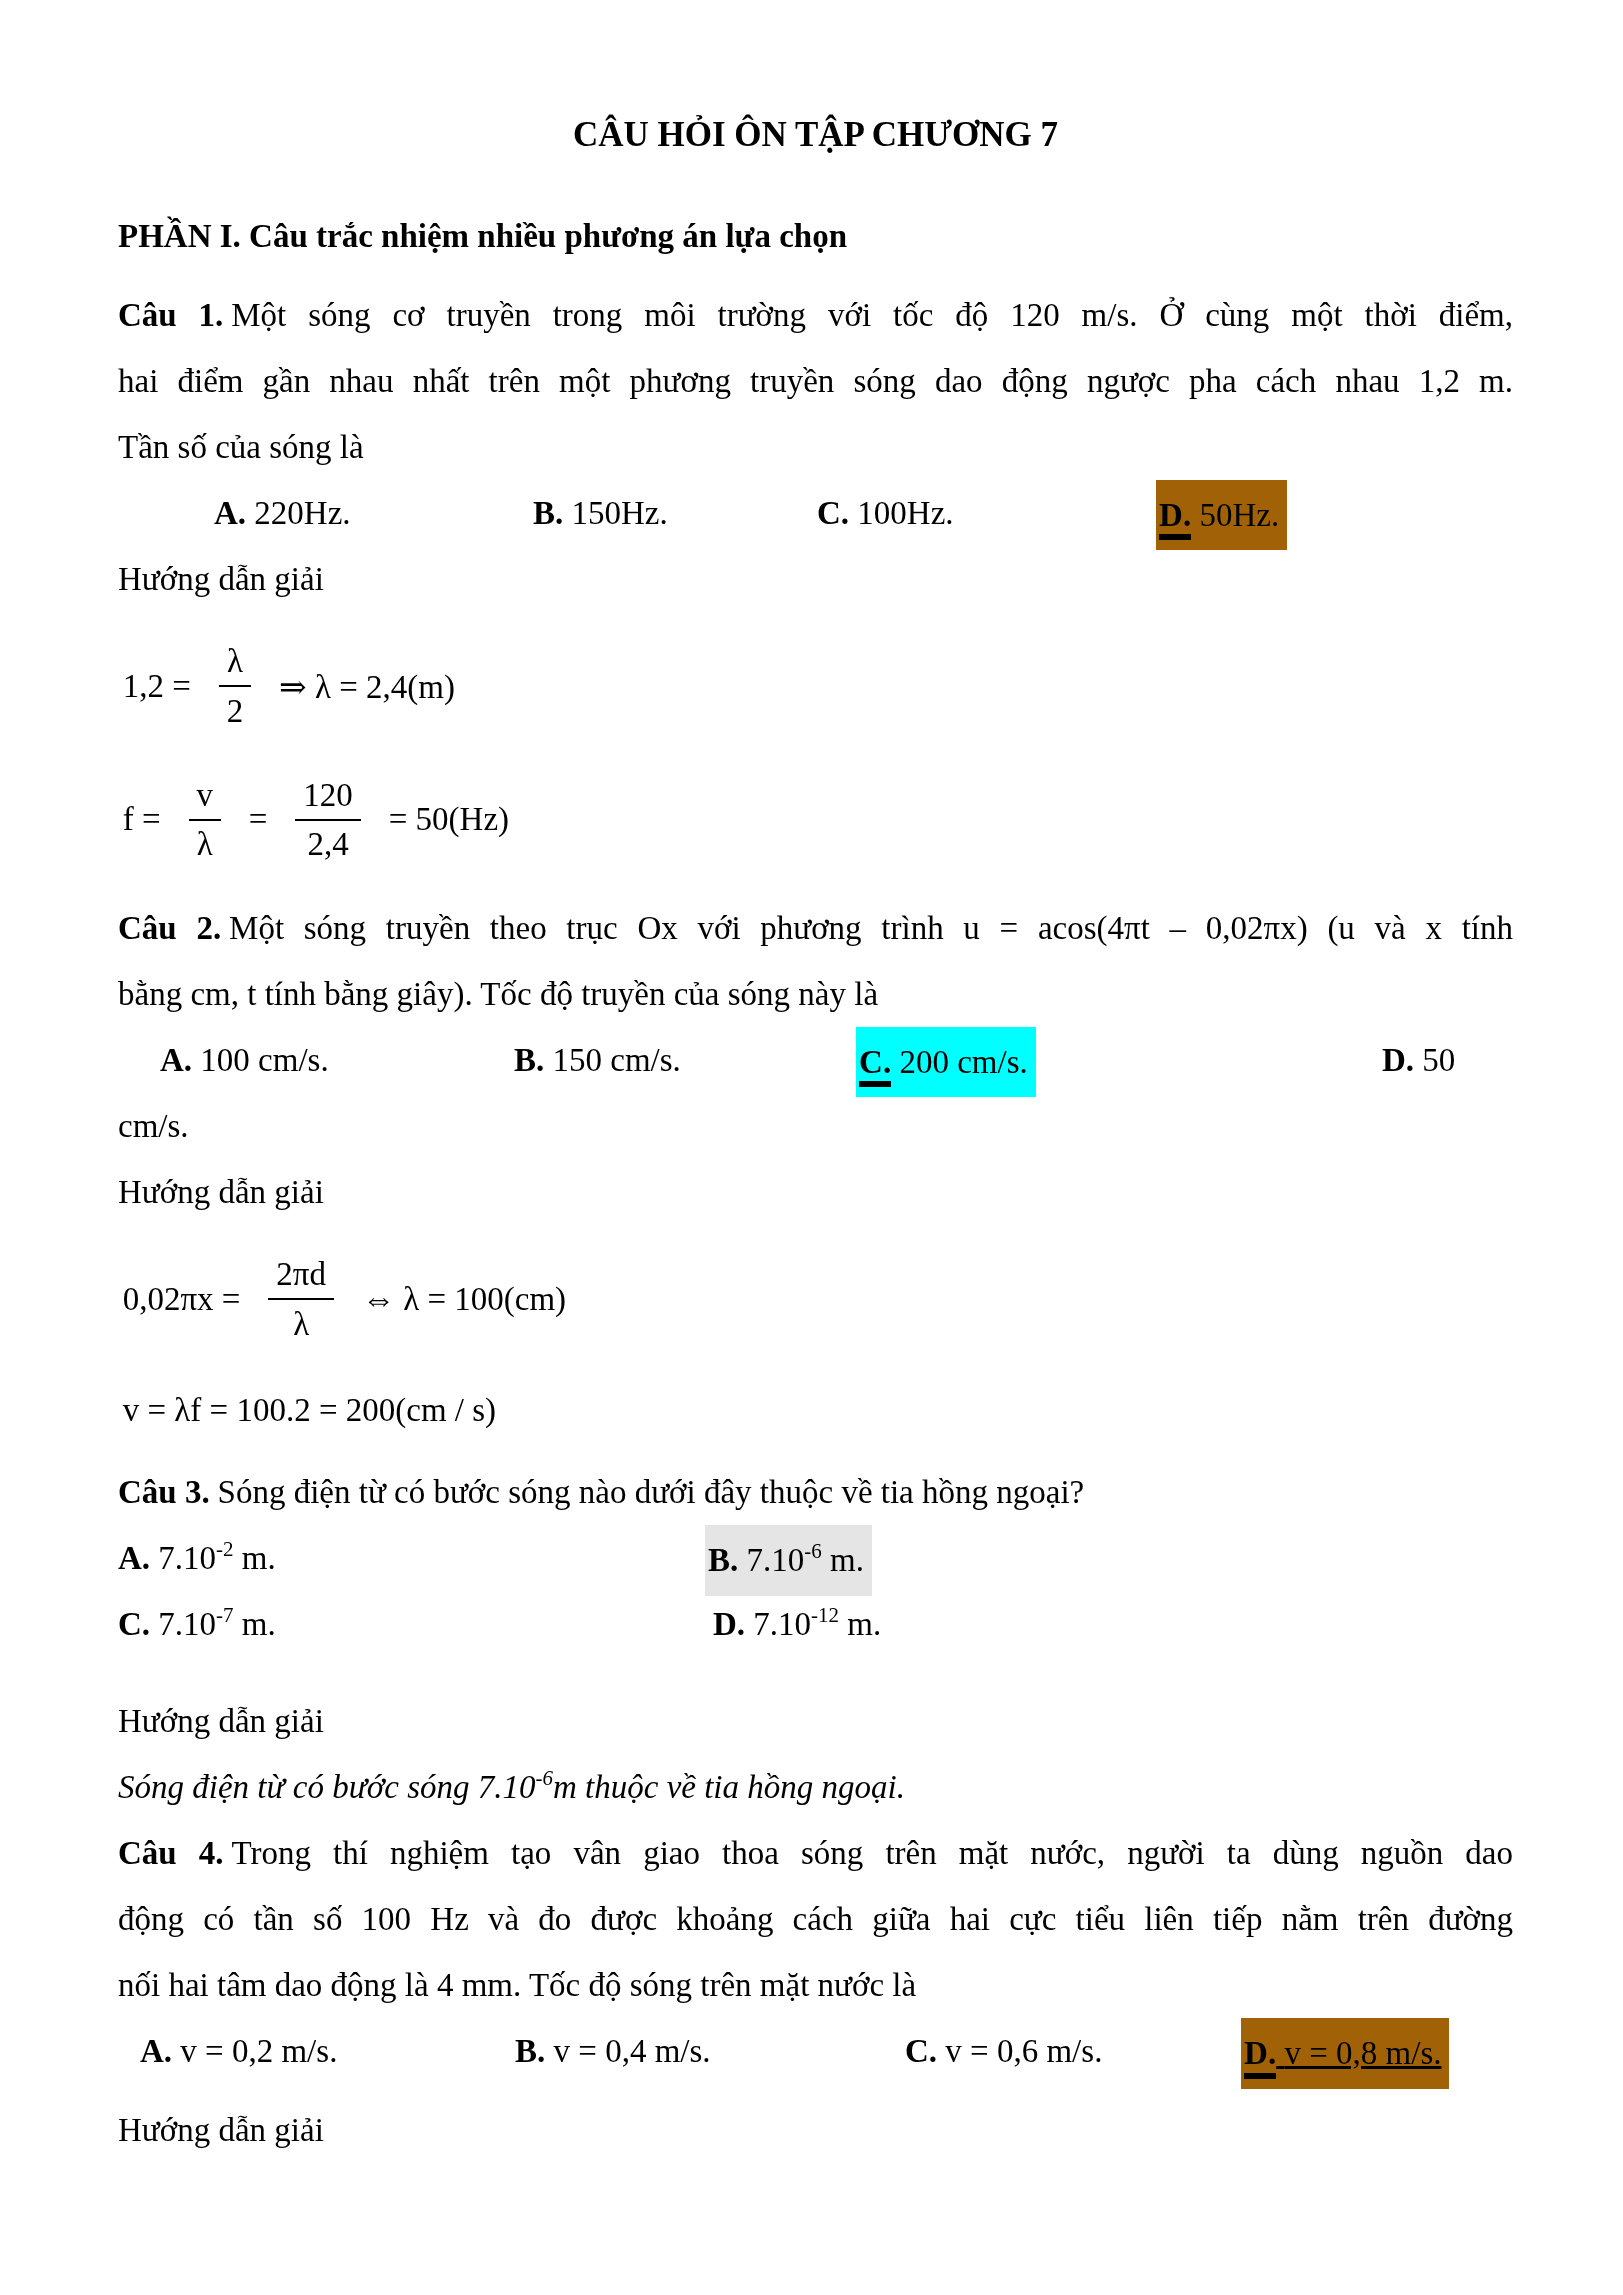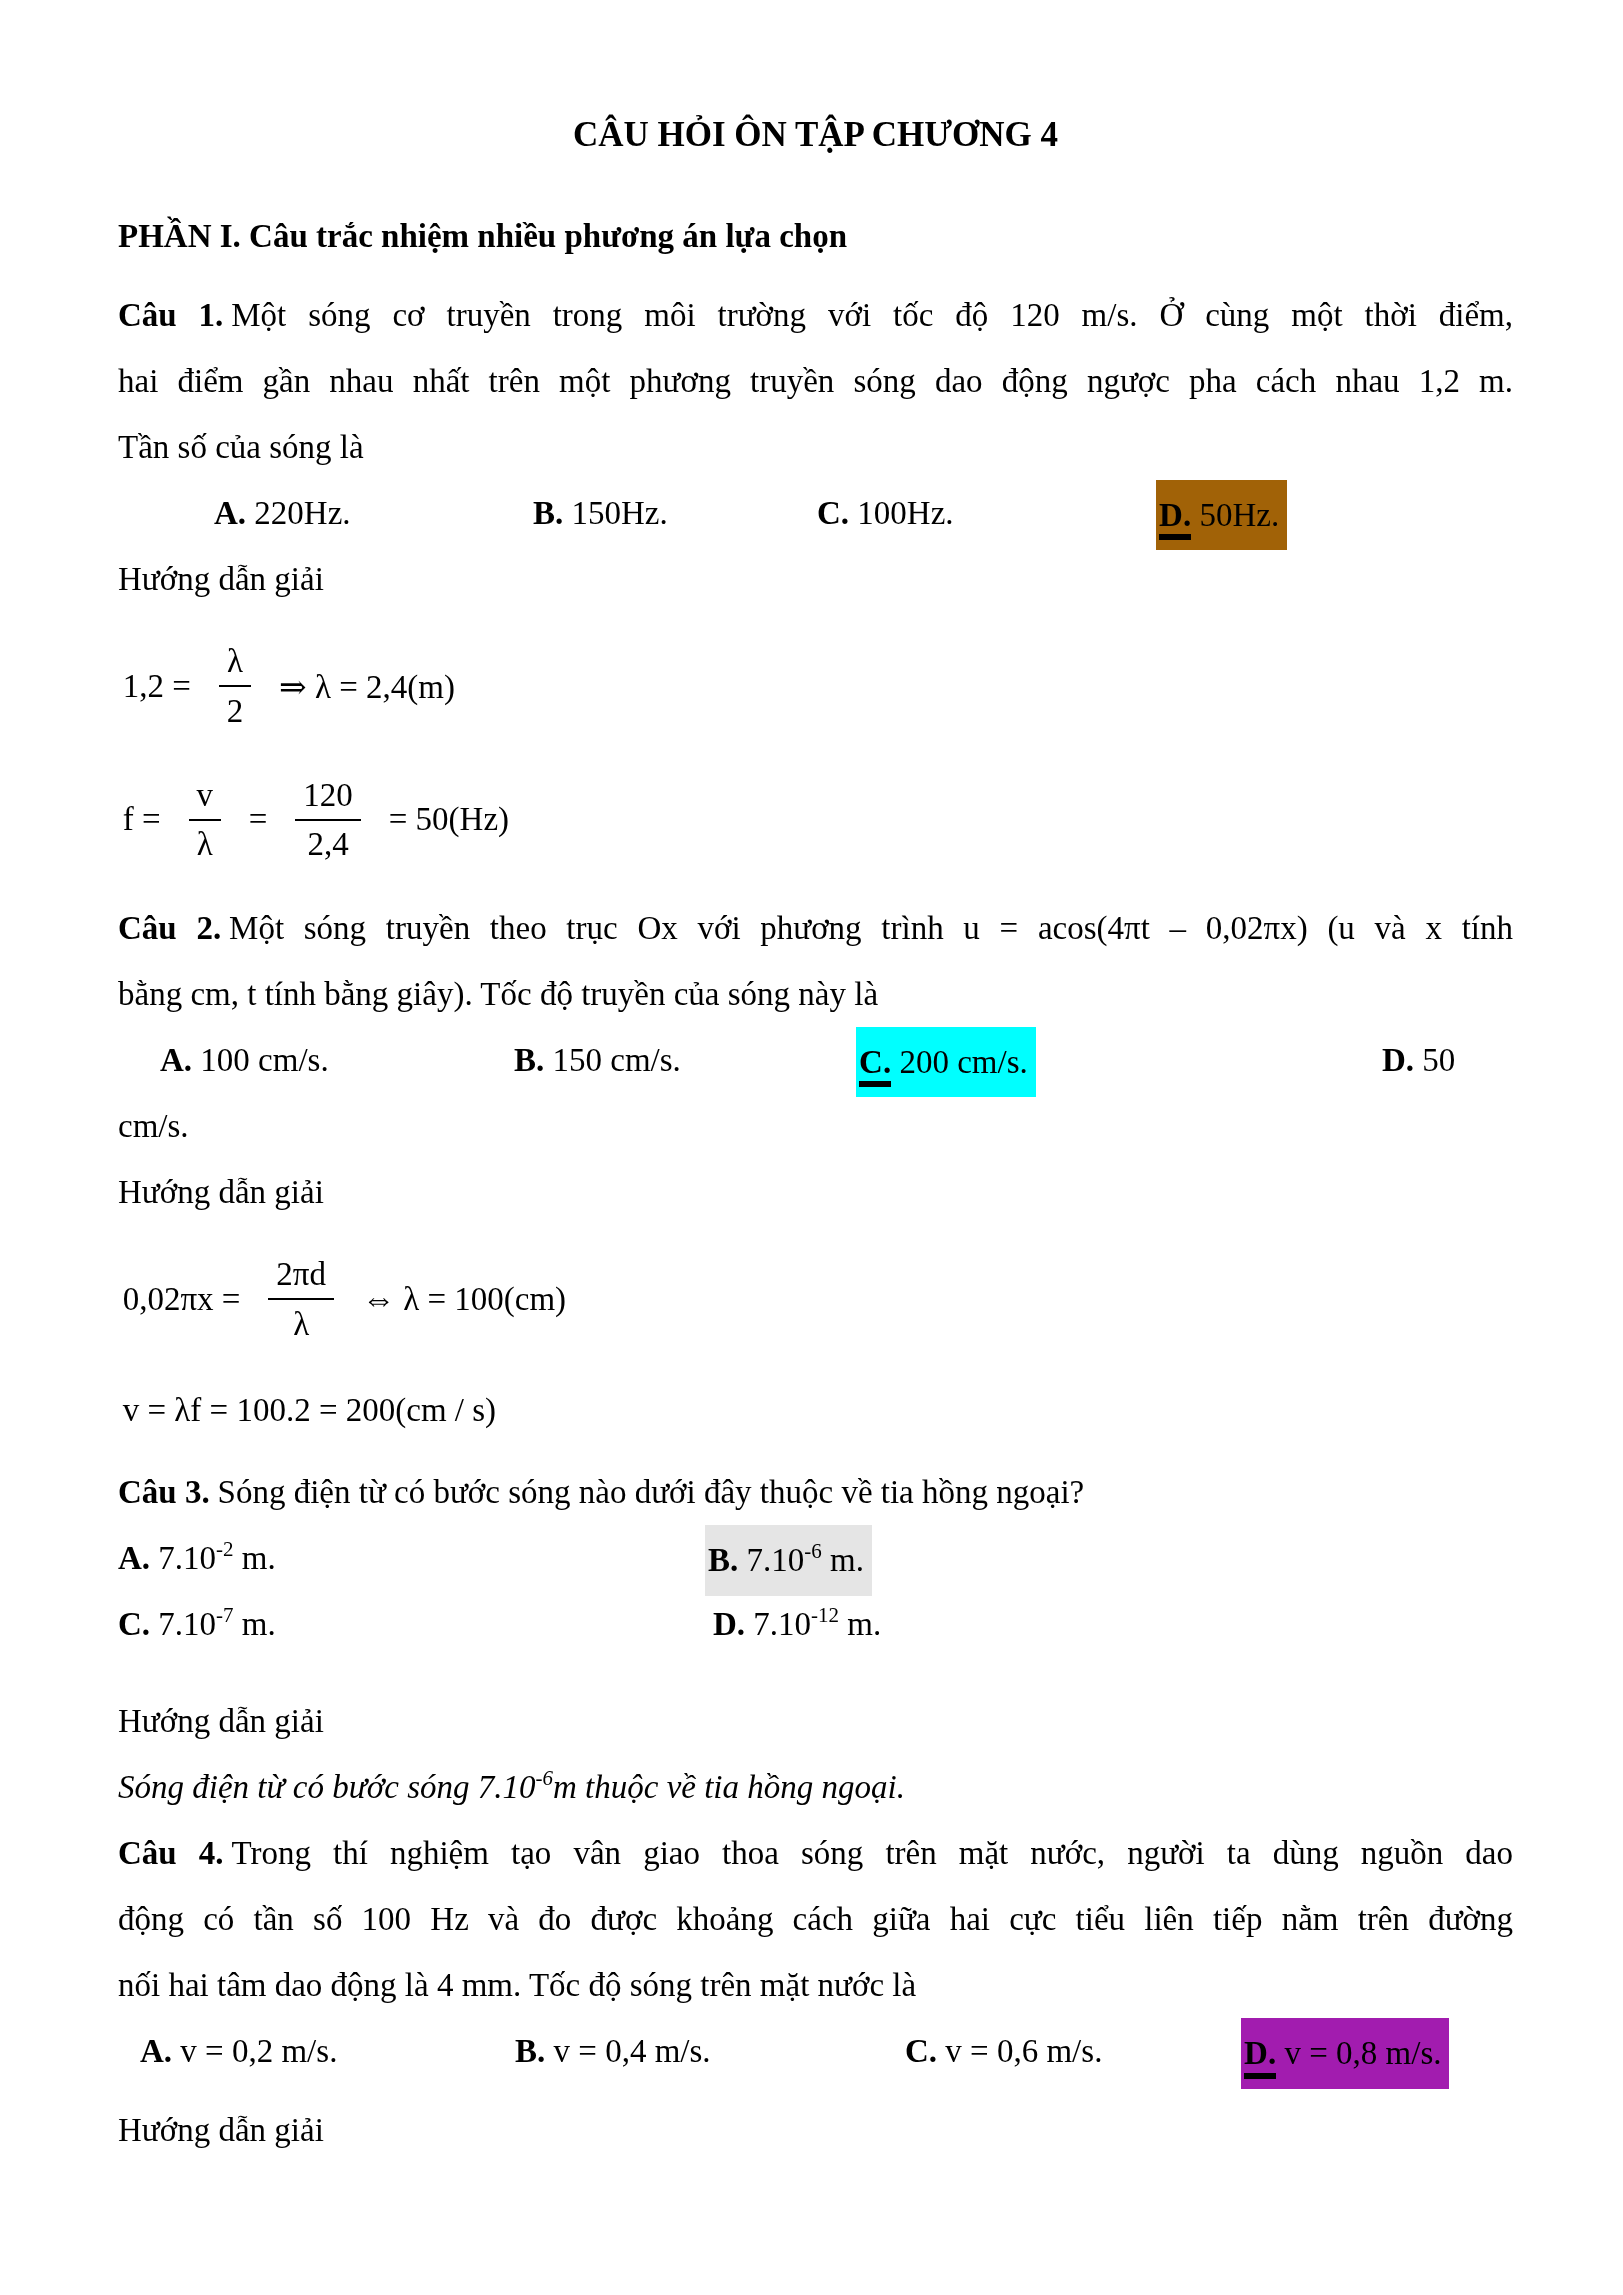--- a/index.html
+++ b/index.html
@@ -32,21 +32,21 @@
   .formula-line { line-height:66px; margin:19px 0 0 4.7px; }
   .mt20 { margin-top:15.7px; }
   .mt40 { margin-top:31px; }
   .mt16 { margin-top:12.6px; }
 </style>
 </head>
 <body>
 
 <div class="doc">
 
-  <div class="line title">CÂU HỎI ÔN TẬP CHƯƠNG 4</div>
+  <div class="line title">CÂU HỎI ÔN TẬP CHƯƠNG 7</div>
 
   <div class="line section">PHẦN I. Câu trắc nhiệm nhiều phương án lựa chọn</div>
 
   <div>
     <div class="line jline"><b class="qlabel">Câu 1.</b><span>Một sóng cơ truyền trong môi trường với tốc độ 120 m/s. Ở cùng một thời điểm,</span></div>
     <div class="line jline">hai điểm gần nhau nhất trên một phương truyền sóng dao động ngược pha cách nhau 1,2 m.</div>
     <div class="line">Tần số của sóng là</div>
     <div class="optrow">
       <span class="opt" style="left:96px"><b>A.</b> <span>220Hz.</span></span>
       <span class="opt" style="left:415px"><b>B.</b> <span>150Hz.</span></span>
@@ -114,19 +114,19 @@
   </div>
 
   <div>
     <div class="line jline"><b class="qlabel">Câu 4.</b><span>Trong thí nghiệm tạo vân giao thoa sóng trên mặt nước, người ta dùng nguồn dao</span></div>
     <div class="line jline">động có tần số 100 Hz và đo được khoảng cách giữa hai cực tiểu liên tiếp nằm trên đường</div>
     <div class="line">nối hai tâm dao động là 4 mm. Tốc độ sóng trên mặt nước là</div>
     <div class="optrow">
       <span class="opt" style="left:22px"><b>A.</b> <span>v = 0,2 m/s.</span></span>
       <span class="opt" style="left:397px"><b>B.</b> <span>v = 0,4 m/s.</span></span>
       <span class="opt" style="left:787px"><b>C.</b> <span>v = 0,6 m/s.</span></span>
-      <span class="opt hl" style="left: 1123px; background: #a21caf;"><b class="ul">D.</b> <span>v = 0,8 m/s.</span></span>
+      <span class="opt hl" style="left: 1123px; background: #a16207; text-decoration: underline;"><b class="ul">D.</b> <span>v = 0,8 m/s.</span></span>
     </div>
     <div class="line hdg mt16">Hướng dẫn giải</div>
   </div>
 
 </div>
 
 
 </body></html>

